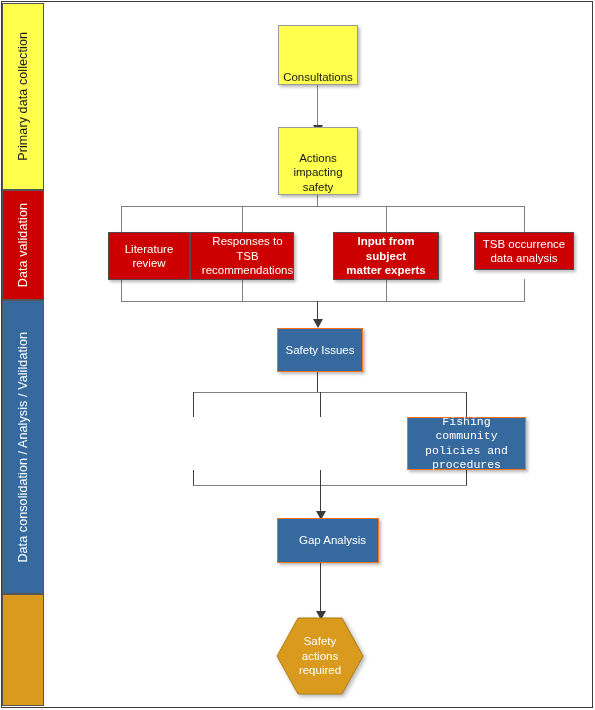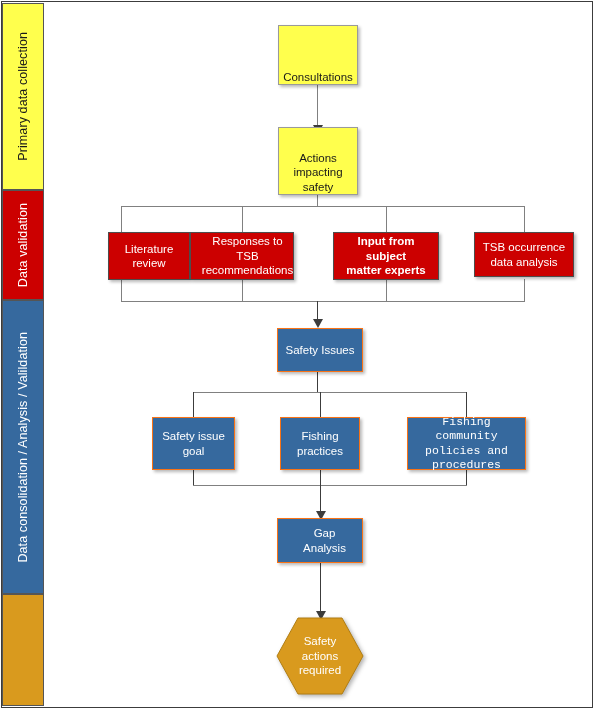--- a/index.html
+++ b/index.html
@@ -202,46 +202,38 @@
   <div class="node red" style="left:190px; top:232px; width:104px; height:48px;padding-left:11px;">
     <span class="node-label">Responses to TSB
 recommendations</span>
   </div>
 
   <div class="node red bold" style="left:333px; top:232px; width:106px; height:48px;">
     <span class="node-label">Input from subject
 matter experts</span>
   </div>
 
-  <div class="node red" style="left:474px; top:232px; width:100px; height:45px;">
+  <div class="node red" style="left:474px; top:232px; width:100px; height:38px;">
     <span class="node-label">TSB occurrence
 data analysis</span>
   </div>
 
   <div class="node blue" style="left:277px; top:328px; width:86px; height:44px;">
     <span class="node-label">Safety Issues</span>
   </div>
 
-  <div class="node blue" style="left:152px; top:417px; width:83px; height:53px;">
-    <span class="node-label">Safety issue
-goal</span>
-  </div>
-
-  <div class="node blue" style="left:280px; top:417px; width:80px; height:53px;">
-    <span class="node-label">Fishing
-practices</span>
-  </div>
+
 
   <div class="node blue" style="left:407px; top:417px; width:119px; height:53px;font-family:Liberation Mono, monospace;">
     <span class="node-label">Fishing community
 policies and
 procedures</span>
   </div>
 
-  <div class="node blue" style="left:277px; top:518px; width:86px; height:45px;padding-left:9px;">
+  <div class="node blue" style="left:277px; top:518px; width:102px; height:45px;padding-left:9px;">
     <span class="node-label">Gap Analysis</span>
   </div>
 
   <div class="hexwrap" style="left:276px; top:617px; width:88px; height:78px;">
     <svg width="88" height="78" viewBox="0 0 88 78">
       <polygon points="22,1 66,1 87,39 66,77 22,77 1,39" fill="#d99a1e" stroke="#b07d12" stroke-width="1"></polygon>
     </svg>
     <span class="hex-text">Safety
 actions
 required</span>

